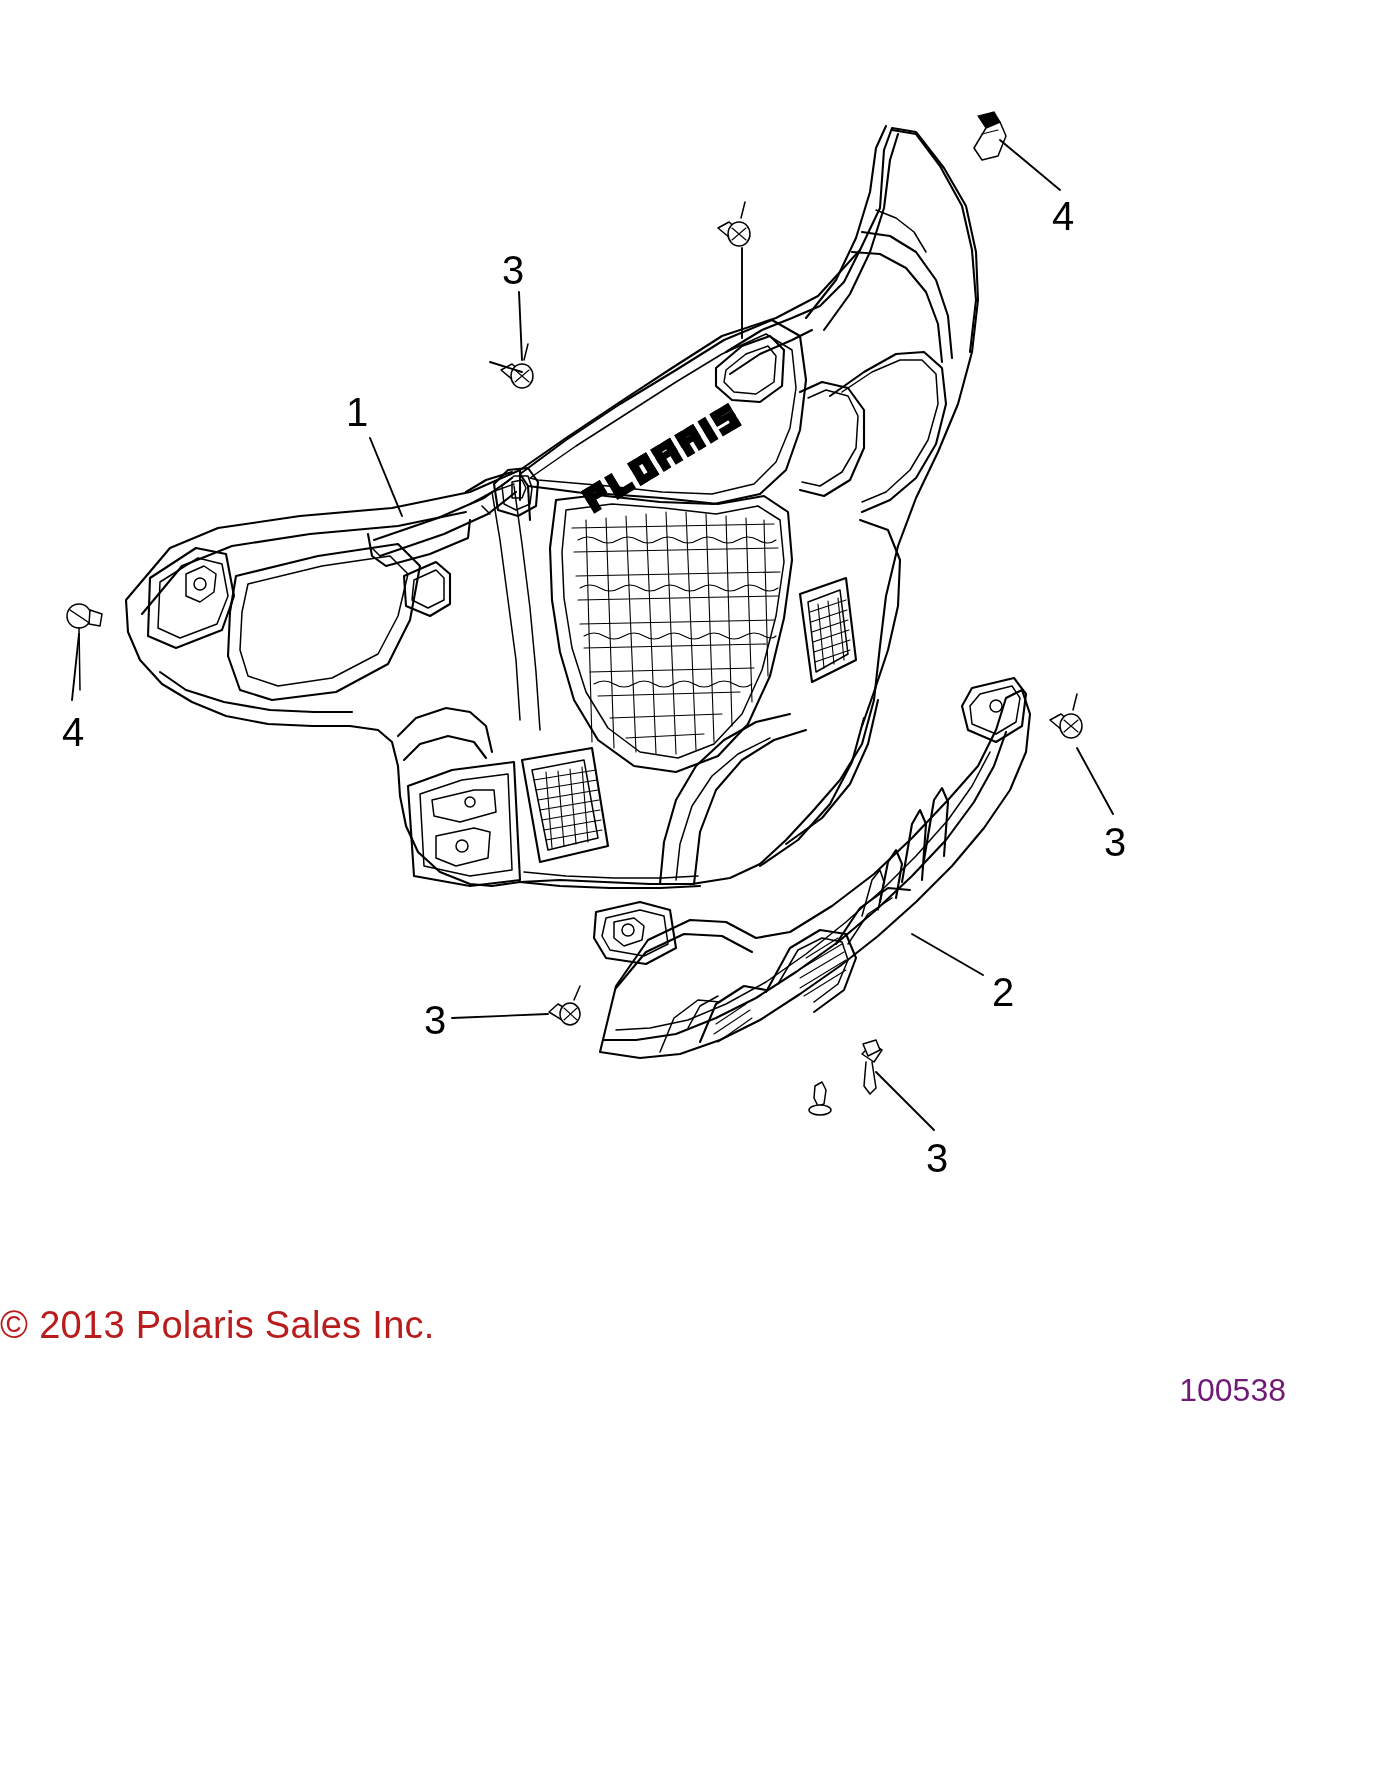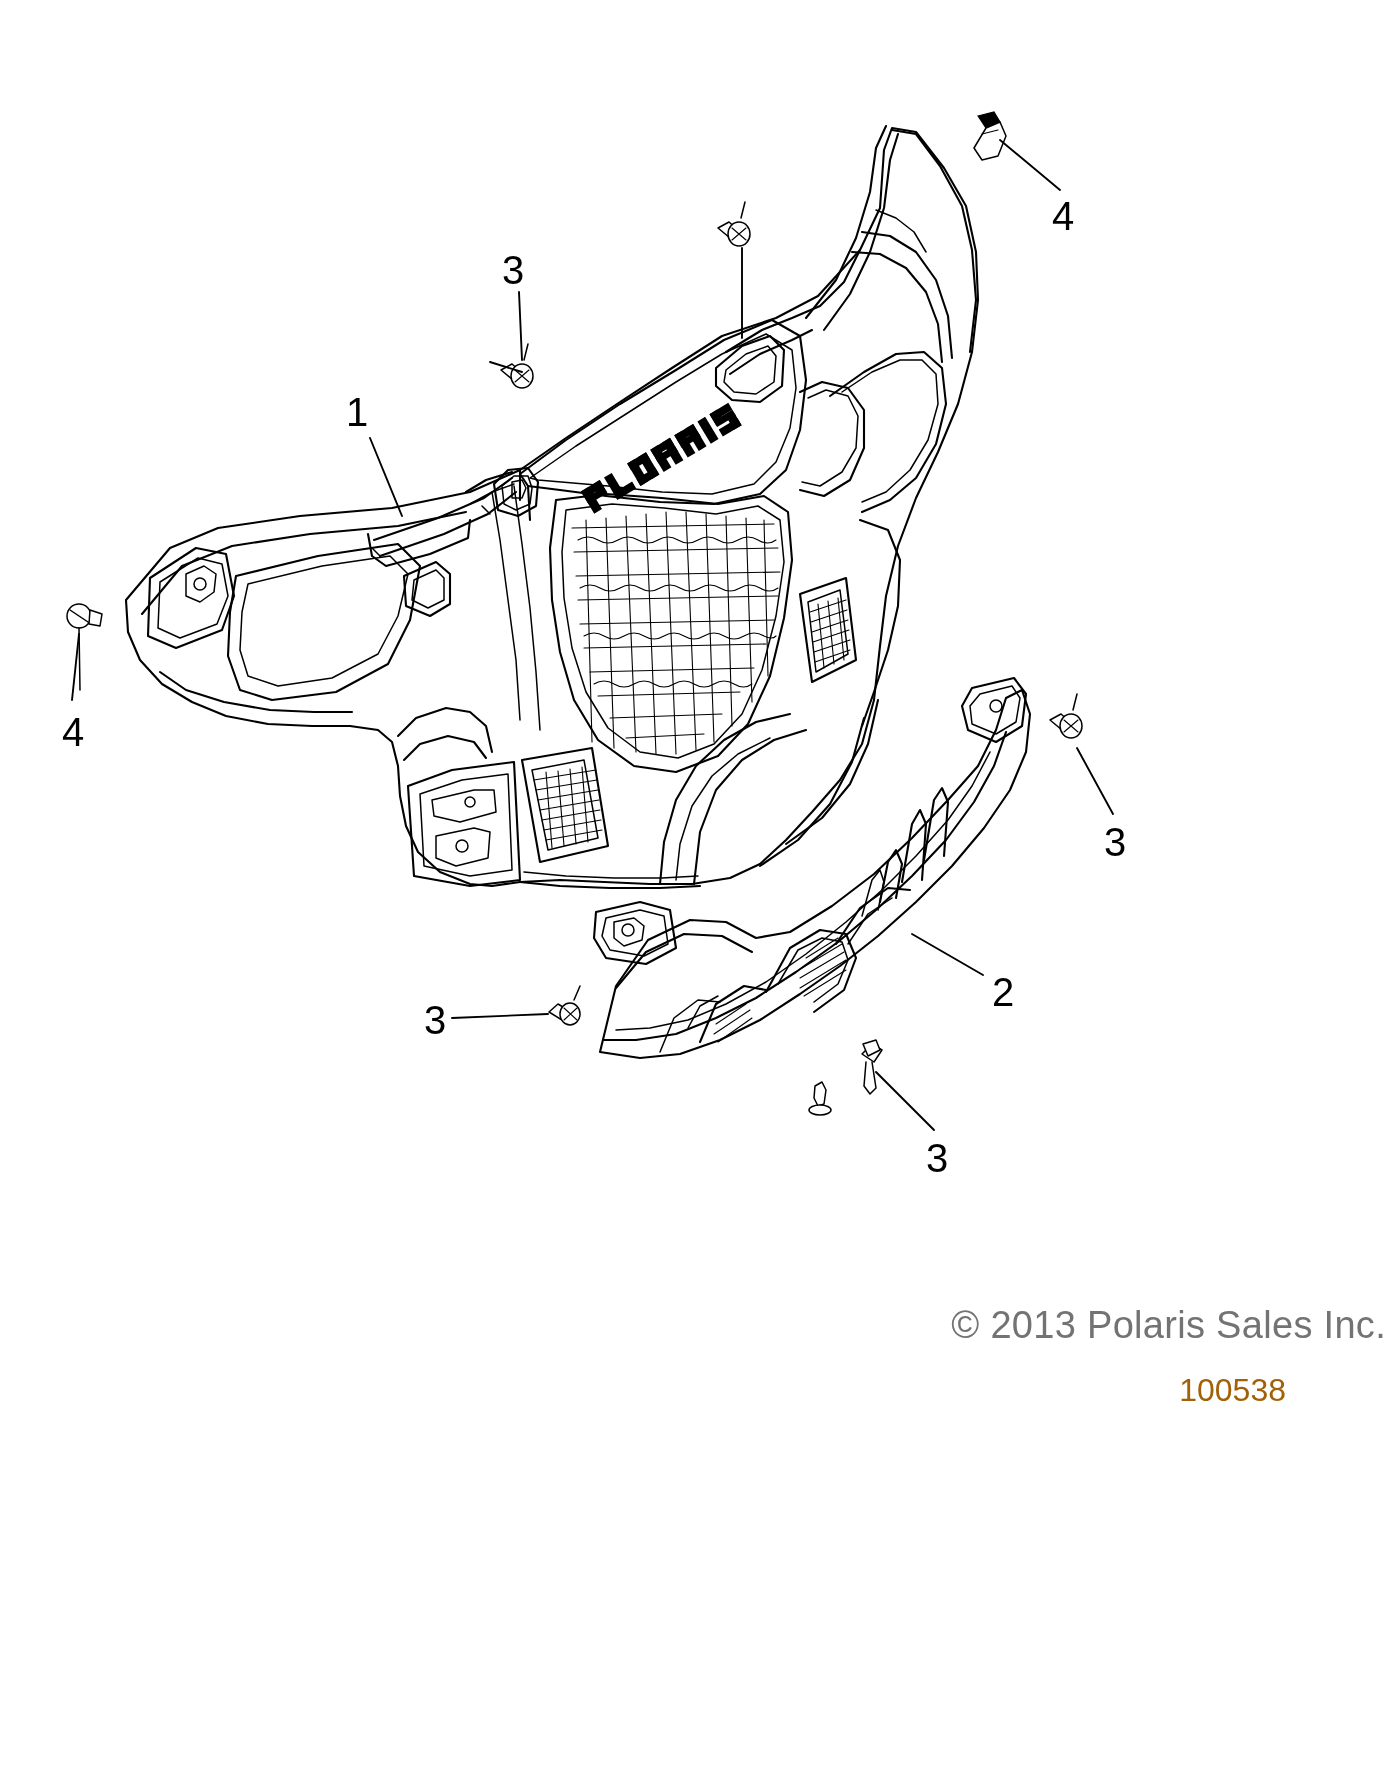--- a/index.html
+++ b/index.html
@@ -33,35 +33,35 @@
     line-height: 1;
     color: #000000;
     white-space: nowrap;
     user-select: none;
   }
   .copyright {
     position: absolute;
     left: 0;
     top: 1304px;
     width: 1386px;
-    text-align: right;
+    text-align: left;
     font-family: "Liberation Sans", sans-serif;
     font-size: 38px;
     letter-spacing: 0.3px;
-    color: #737373;
+    color: #b91c1c;
   }
   .partnumber {
     position: absolute;
     left: 0;
     top: 1372px;
     width: 1286px;
     text-align: right;
     font-family: "Liberation Sans", sans-serif;
     font-size: 32px;
-    color: #a16207;
+    color: #701a75;
   }
   svg { display: block; }
   .ln { fill: none; stroke: #000; stroke-width: 2.1; stroke-linecap: round; stroke-linejoin: round; }
   .ln-thin { fill: none; stroke: #000; stroke-width: 1.5; stroke-linecap: round; stroke-linejoin: round; }
   .ln-hair { fill: none; stroke: #000; stroke-width: 1.1; stroke-linecap: round; stroke-linejoin: round; }
   .leader { fill: none; stroke: #000; stroke-width: 1.9; stroke-linecap: round; }
   .fill-w { fill: #ffffff; stroke: #000; stroke-width: 2.1; stroke-linejoin: round; }
   .fill-w-thin { fill: #ffffff; stroke: #000; stroke-width: 1.5; stroke-linejoin: round; }
   .fill-k { fill: #000000; stroke: #000; stroke-width: 1.2; }
   .logo-k { fill: #000000; }

